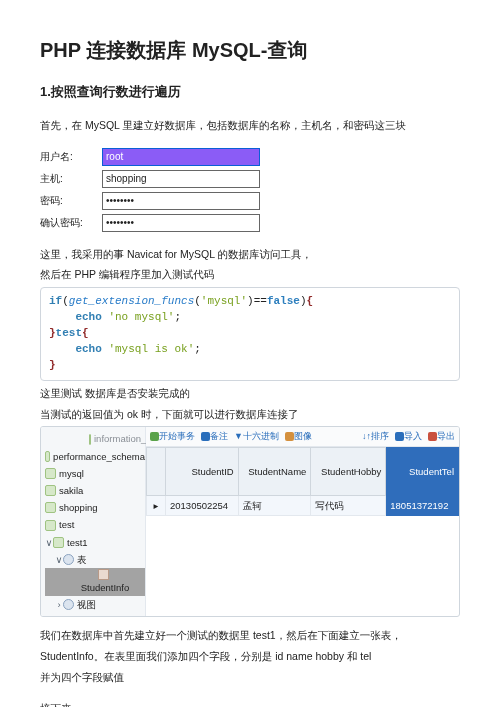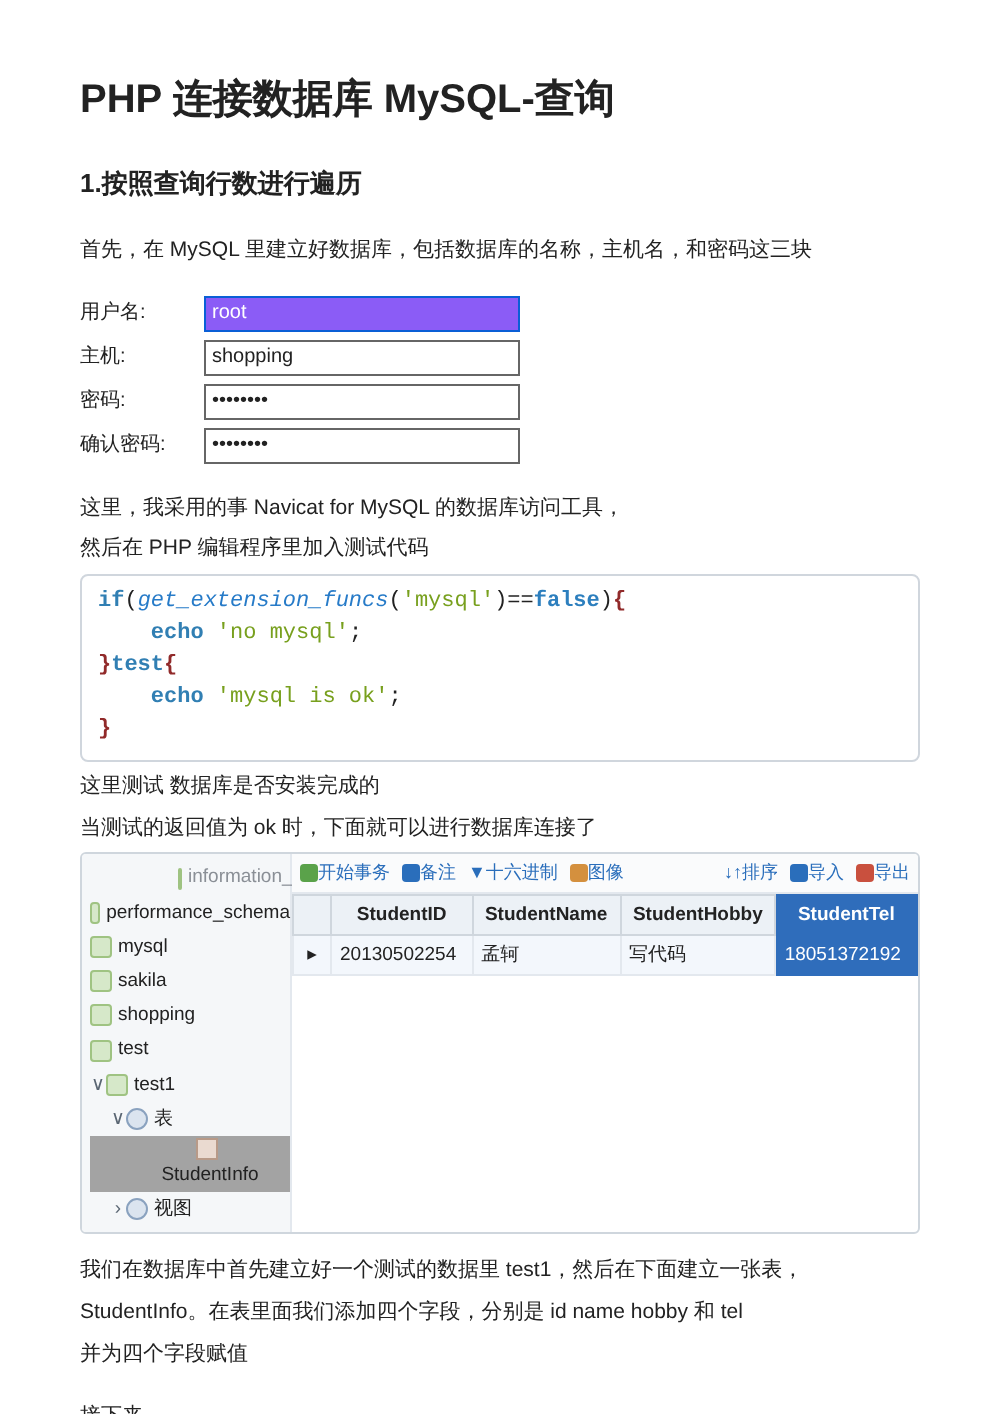--- a/index.html
+++ b/index.html
@@ -98,21 +98,21 @@
   .tool-btn { display:flex; align-items:center; gap:0; color:#2a6ebb;}
   .tool-ico {
     width:9px;height:9px;background:#2a6ebb;border-radius:2px;display:inline-block;
   }
   .tool-ico.red{background:#c9503e;}
   .tool-ico.grn{background:#5aa24a;}
   .tool-ico.org{background:#d4903e;}
 
   .grid { width:100%; border-collapse: collapse; font-size:9.5px;}
   .grid th {
-    background:#ecf1f6; border:1px solid #cfd6dd; padding:2px 4px; text-align:center; font-weight:700;
+    background:#ecf1f6; border:1px solid #cfd6dd; padding:16px 4px; text-align:right; font-weight:400;
   }
   .grid td {
     border:1px solid #e3e8ee; padding:2px 4px;
   }
   .grid th.sel, .grid td.sel { background:#2f6dbb; color:#fff; border-color:#2f6dbb;}
   .row-sel td { background:#f3f7fc;}
   .row-ptr { width:10px; text-align:center; border-right:1px solid #e3e8ee; background:#ecf1f6; }
 
   .tiny-indent { padding-left:10px; }
   .tiny-indent2 { padding-left:20px; }

